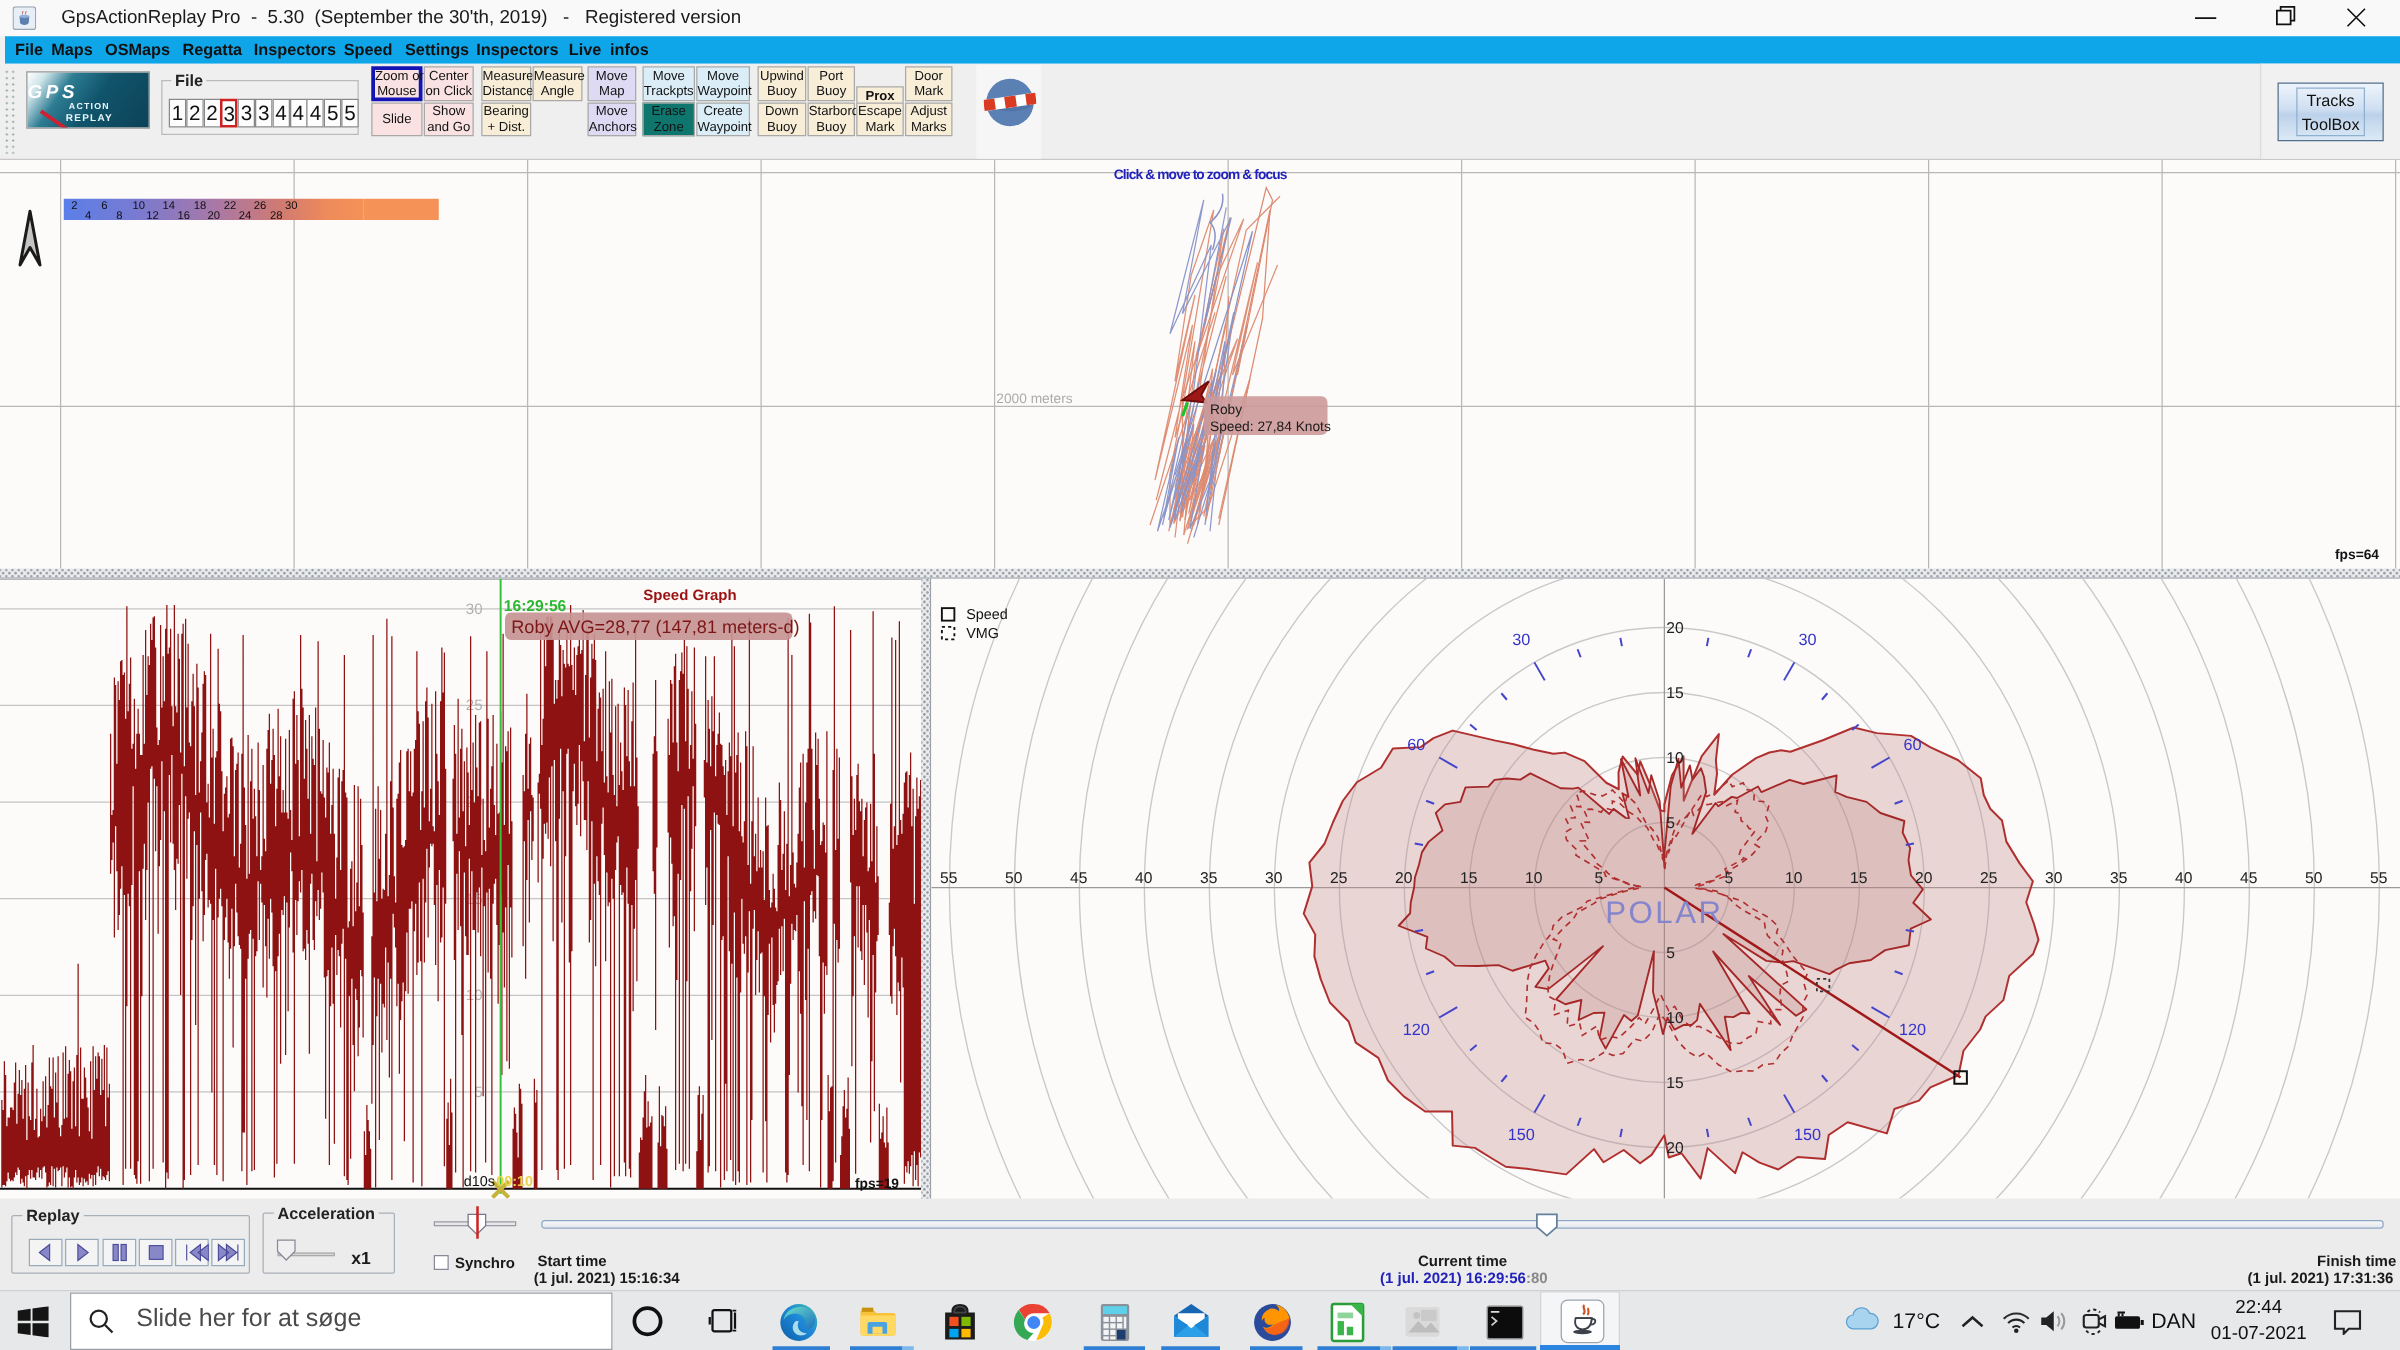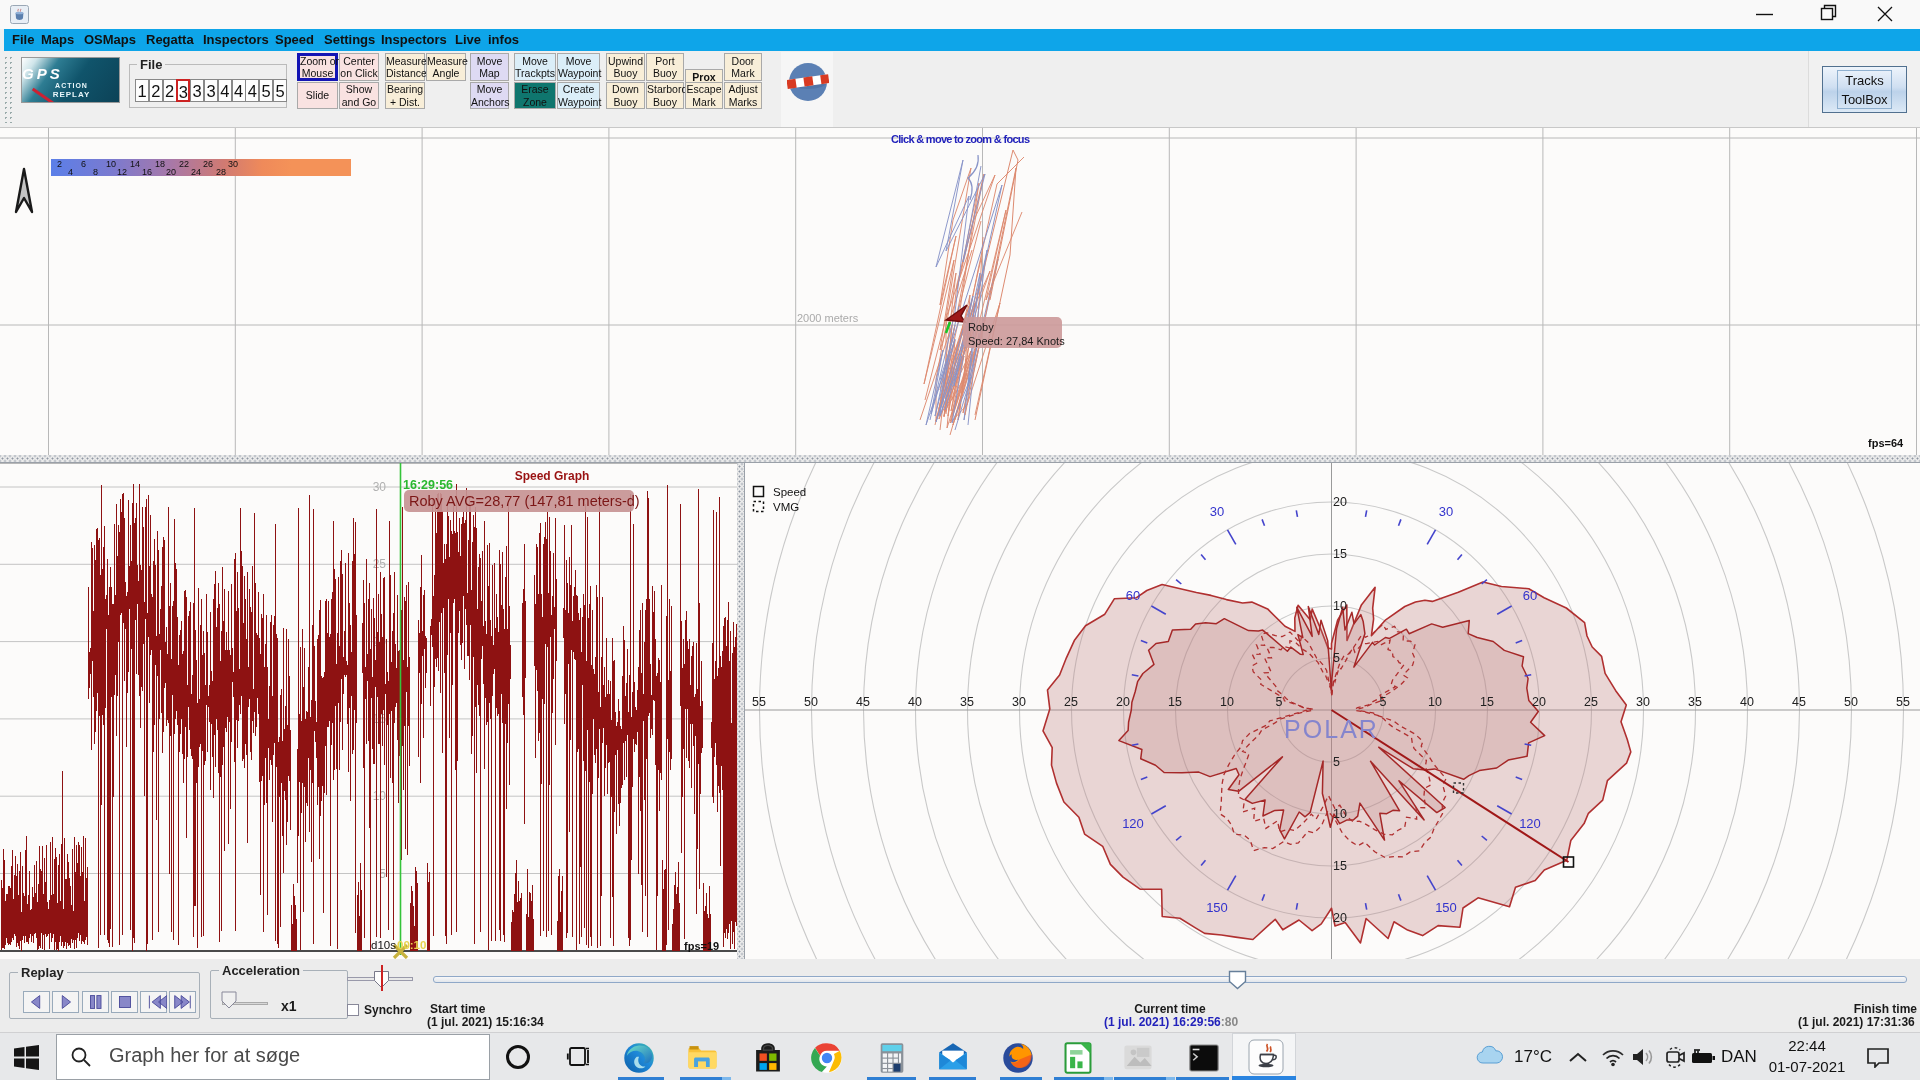--- a/index.html
+++ b/index.html
@@ -31,20 +31,21 @@
 .bt{font-weight:bold;font-size:12px;color:#1a1a1a}
 </style></head>
 <body>
 <div id="titlebar">
  <svg class="abs" style="left:10px;top:5px" width="19" height="19" viewBox="0 0 19 19">
       <rect x="0.5" y="0.5" width="18" height="18" rx="2" fill="#e8eef5" stroke="#9aa7b5"></rect>
       <path d="M6 13c0 1.2 2 2 3.5 2s3.5-.8 3.5-2l.4-5H5.6z" fill="#5b7fae"></path>
       <ellipse cx="9.5" cy="8" rx="4" ry="1.3" fill="#8fb0d8"></ellipse>
       <path d="M8 6.5c-.5-1 .6-1.6.2-2.6M10.5 6.5c-.5-1 .6-1.6.2-2.6" stroke="#b55" stroke-width=".8" fill="none"></path>
     </svg>
+ <span class="tt" style="font-size:15px">GpsActionReplay Pro&nbsp; -&nbsp; 5.30&nbsp; (September the 30'th, 2019)&nbsp;&nbsp; -&nbsp;&nbsp; Registered version</span>
  <svg class="abs" style="left:1745px;top:0" width="175px" height="29" viewBox="0 0 175 29">
   <path d="M11 14.5h17" stroke="#111" stroke-width="1.4"></path>
   <rect x="76.5" y="8.5" width="11" height="11" fill="none" stroke="#111" stroke-width="1.4"></rect>
   <path d="M79.5 8.5v-3h11v11h-3" fill="none" stroke="#111" stroke-width="1.4"></path>
   <path d="M133 7l14 14m0-14l-14 14" stroke="#111" stroke-width="1.3"></path>
  </svg>
 </div>
 <div id="menubar">
 <span class="mi" style="left:8px">File</span>
 <span class="mi" style="left:37px">Maps</span>
@@ -379,21 +380,21 @@
       <rect x="8" y="6" width="12" height="12" fill="#8887c8" stroke="#4a4a9a"></rect>
     </svg>
 <div class="abs" style="left:140px;top:32px;width:27px;height:22px;background:#f4f4f4;border:1px solid #9ab"> </div>
 <svg class="abs" style="left:140px;top:32px" width="27" height="22" viewBox="0 0 27 24">
       <path d="M9 5v14M21 5l-9 7 9 7z M28 5l-9 7 9 7z" fill="#8887c8" stroke="#4a4a9a"></path>
     </svg>
 <div class="abs" style="left:169px;top:32px;width:27px;height:22px;background:#f4f4f4;border:1px solid #9ab"> </div>
 <svg class="abs" style="left:169px;top:32px" width="27" height="22" viewBox="0 0 27 24">
       <path d="M5 5l9 7-9 7z M12 5l9 7-9 7z M22 5v14" fill="#8887c8" stroke="#4a4a9a"></path>
     </svg>
-<div class="grp" style="left:210px;top:11px;width:138px;height:49px">
+<div class="grp" style="left:210px;top:11px;width:106px;height:49px">
       <span class="glbl">Acceleration</span>
     </div>
 <div class="abs" style="left:222px;top:43px;width:46px;height:3px;background:#d8d8d8;border:1px solid #aaa"></div>
 <svg class="abs" style="left:221px;top:32px" width="16" height="18">
       <path d="M1 1h14v9l-7 7-7-7z" fill="#f0f0f0" stroke="#889"></path>
     </svg>
 <div class="abs bt" style="left:281px;top:39px;font-size:14px">x1</div>
 <div class="abs" style="left:347px;top:18px;width:66px;height:4px;background:#e8e8e8;border:1px solid #99a"></div>
 <svg class="abs" style="left:373px;top:11px" width="17" height="19">
       <path d="M1.5 1.5h14v9l-7 7-7-7z" fill="#fdfdfd" stroke="#778"></path>
@@ -414,21 +415,21 @@
 </div>
 <div id="taskbar">
  <svg class="abs" style="left:14px;top:12px" width="25" height="25" viewBox="0 0 25 25">
 <path d="M0 3.5L10.5 2v9.5H0zM12 1.8L25 0v11.5H12zM0 13.5h10.5V23L0 21.5zM12 13.5H25V25L12 23.2z" fill="#151515"></path>
     </svg>
 <div class="abs" style="left:56px;top:1px;width:434px;height:46px;background:#fff;border:1px solid #9aa0a6"></div>
 <svg class="abs" style="left:70px;top:13px" width="22" height="22" viewBox="0 0 22 22">
       <circle cx="9" cy="9" r="6.5" fill="none" stroke="#222" stroke-width="1.8"></circle>
       <path d="M14 14l6 6" stroke="#222" stroke-width="1.8"></path>
     </svg>
-<div class="abs" style="left:109px;top:11px;font-size:20px;color:#4a4a4a">Graph her for at søge</div>
+<div class="abs" style="left:109px;top:11px;font-size:20px;color:#4a4a4a">Slide her for at søge</div>
 <svg class="abs" style="left:504px;top:10px" width="28" height="28">
       <circle cx="14" cy="14" r="10.5" fill="none" stroke="#111" stroke-width="3"></circle>
     </svg>
 <svg class="abs" style="left:566px;top:12px" width="26" height="24">
       <rect x="4" y="3" width="15" height="17" rx="1.5" fill="none" stroke="#111" stroke-width="1.8"></rect>
       <path d="M22 5v13M1.8 8.5v6" stroke="#111" stroke-width="1.8"></path>
       <path d="M20 3.5h3M20 19.5h3" stroke="#111" stroke-width="1.5"></path>
     </svg>
 <svg class="abs" style="left:622px;top:8px" width="34" height="34" viewBox="0 0 30 30">
       <defs>

